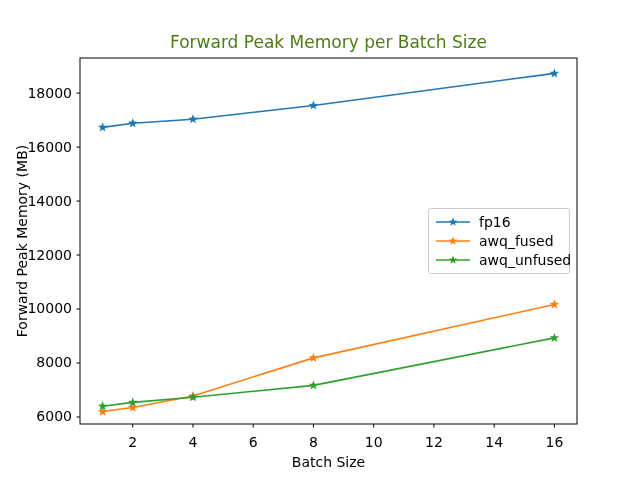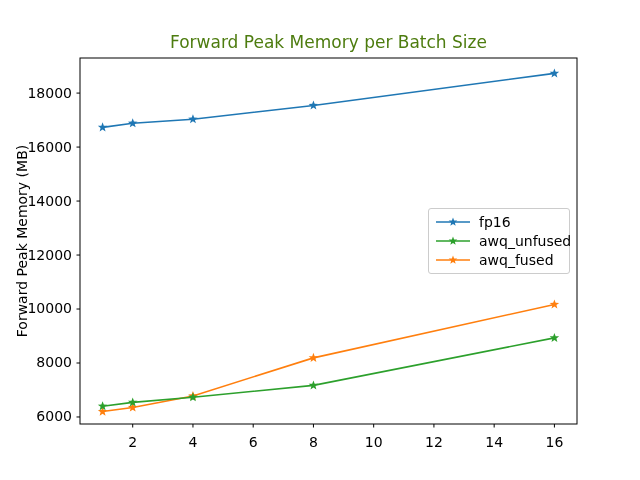--- a/index.html
+++ b/index.html
@@ -80,37 +80,38 @@
       <path d="M313.44 352.87L314.67 356.17L318.19 356.33L315.44 358.52L316.38 361.92L313.44 359.97L310.50 361.92L311.44 358.52L308.68 356.33L312.21 356.17Z" fill="#ff7f0e"></path>
       <path d="M554.41 299.43L555.64 302.73L559.16 302.88L556.41 305.08L557.35 308.47L554.41 306.53L551.47 308.47L552.41 305.08L549.65 302.88L553.17 302.73Z" fill="#ff7f0e"></path>
       <polyline points="102.59,406.19 132.71,402.41 192.95,397.28 313.44,385.40 554.41,337.90" fill="none" stroke="#2ca02c" stroke-width="1.6" stroke-linecap="round"></polyline>
       <path d="M102.59 401.19L103.83 404.49L107.35 404.64L104.59 406.83L105.53 410.23L102.59 408.29L99.65 410.23L100.59 406.83L97.84 404.64L101.36 404.49Z" fill="#2ca02c"></path>
       <path d="M132.71 397.41L133.95 400.71L137.47 400.86L134.71 403.06L135.65 406.45L132.71 404.51L129.77 406.45L130.71 403.06L127.96 400.86L131.48 400.71Z" fill="#2ca02c"></path>
       <path d="M192.95 392.28L194.19 395.58L197.71 395.73L194.95 397.93L195.89 401.32L192.95 399.38L190.02 401.32L190.96 397.93L188.20 395.73L191.72 395.58Z" fill="#2ca02c"></path>
       <path d="M313.44 380.40L314.67 383.70L318.19 383.86L315.44 386.05L316.38 389.45L313.44 387.50L310.50 389.45L311.44 386.05L308.68 383.86L312.21 383.70Z" fill="#2ca02c"></path>
       <path d="M554.41 332.90L555.64 336.20L559.16 336.35L556.41 338.55L557.35 341.94L554.41 340.00L551.47 341.94L552.41 338.55L549.65 336.35L553.17 336.20Z" fill="#2ca02c"></path>
     </svg>
   <div class="fig-title">Forward Peak Memory per Batch Size</div>
+  <div class="x-label">Batch Size</div>
   <div class="y-label">Forward Peak Memory (MB)</div>
   <div class="legend" id="legend">
       <div class="legend-row">
         <svg width="36" height="12">
           <line x1="1" y1="6" x2="35" y2="6" stroke="#1f77b4" stroke-width="1.6"></line>
           <path d="M18.00 1.50L19.11 4.47L22.28 4.61L19.80 6.58L20.65 9.64L18.00 7.89L15.35 9.64L16.20 6.58L13.72 4.61L16.89 4.47Z" fill="#1f77b4"></path>
         </svg>
         <span class="legend-label">fp16</span>
       </div>
       <div class="legend-row">
         <svg width="36" height="12">
+          <line x1="1" y1="6" x2="35" y2="6" stroke="#ff7f0e" stroke-width="1.6"></line>
+          <path d="M18.00 1.50L19.11 4.47L22.28 4.61L19.80 6.58L20.65 9.64L18.00 7.89L15.35 9.64L16.20 6.58L13.72 4.61L16.89 4.47Z" fill="#ff7f0e"></path>
+        </svg>
+        <span class="legend-label">awq_fused</span>
+      </div>
+      <div class="legend-row">
+        <svg width="36" height="12">
           <line x1="1" y1="6" x2="35" y2="6" stroke="#2ca02c" stroke-width="1.6"></line>
           <path d="M18.00 1.50L19.11 4.47L22.28 4.61L19.80 6.58L20.65 9.64L18.00 7.89L15.35 9.64L16.20 6.58L13.72 4.61L16.89 4.47Z" fill="#2ca02c"></path>
         </svg>
         <span class="legend-label">awq_unfused</span>
       </div>
-      <div class="legend-row">
-        <svg width="36" height="12">
-          <line x1="1" y1="6" x2="35" y2="6" stroke="#ff7f0e" stroke-width="1.6"></line>
-          <path d="M18.00 1.50L19.11 4.47L22.28 4.61L19.80 6.58L20.65 9.64L18.00 7.89L15.35 9.64L16.20 6.58L13.72 4.61L16.89 4.47Z" fill="#ff7f0e"></path>
-        </svg>
-        <span class="legend-label">awq_fused</span>
-      </div>
     </div>
 </div>
 
 </body></html>

